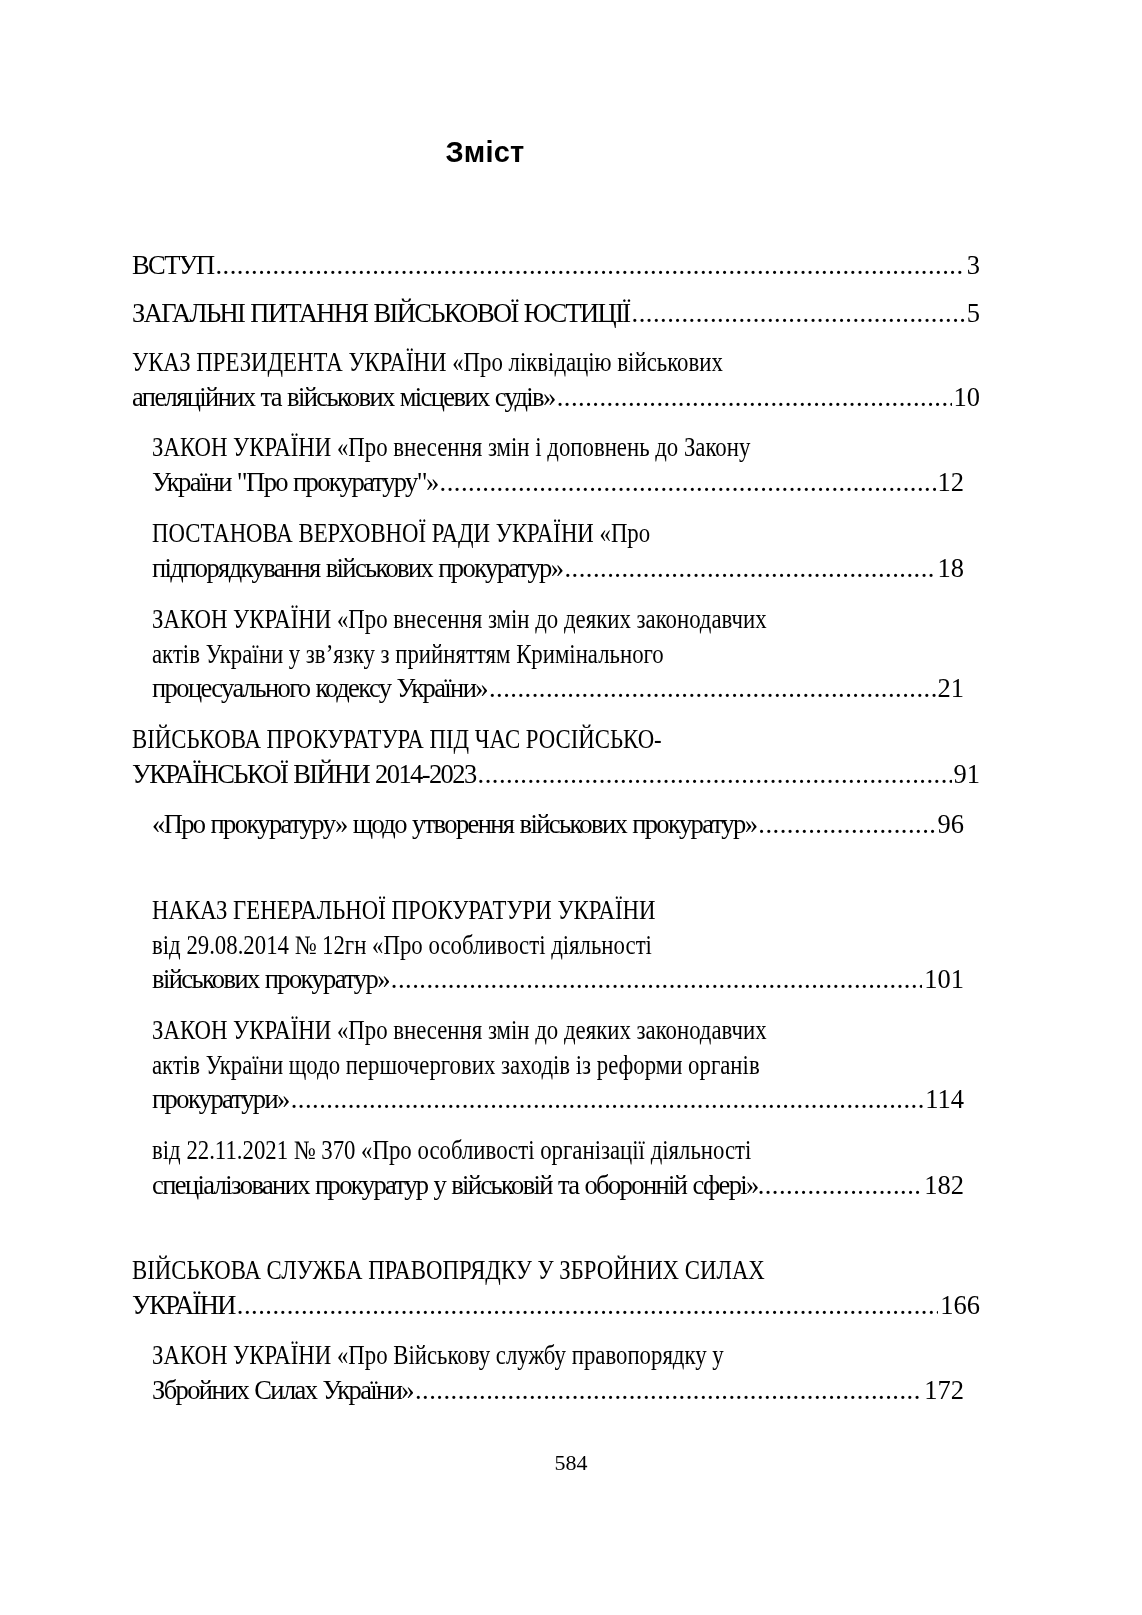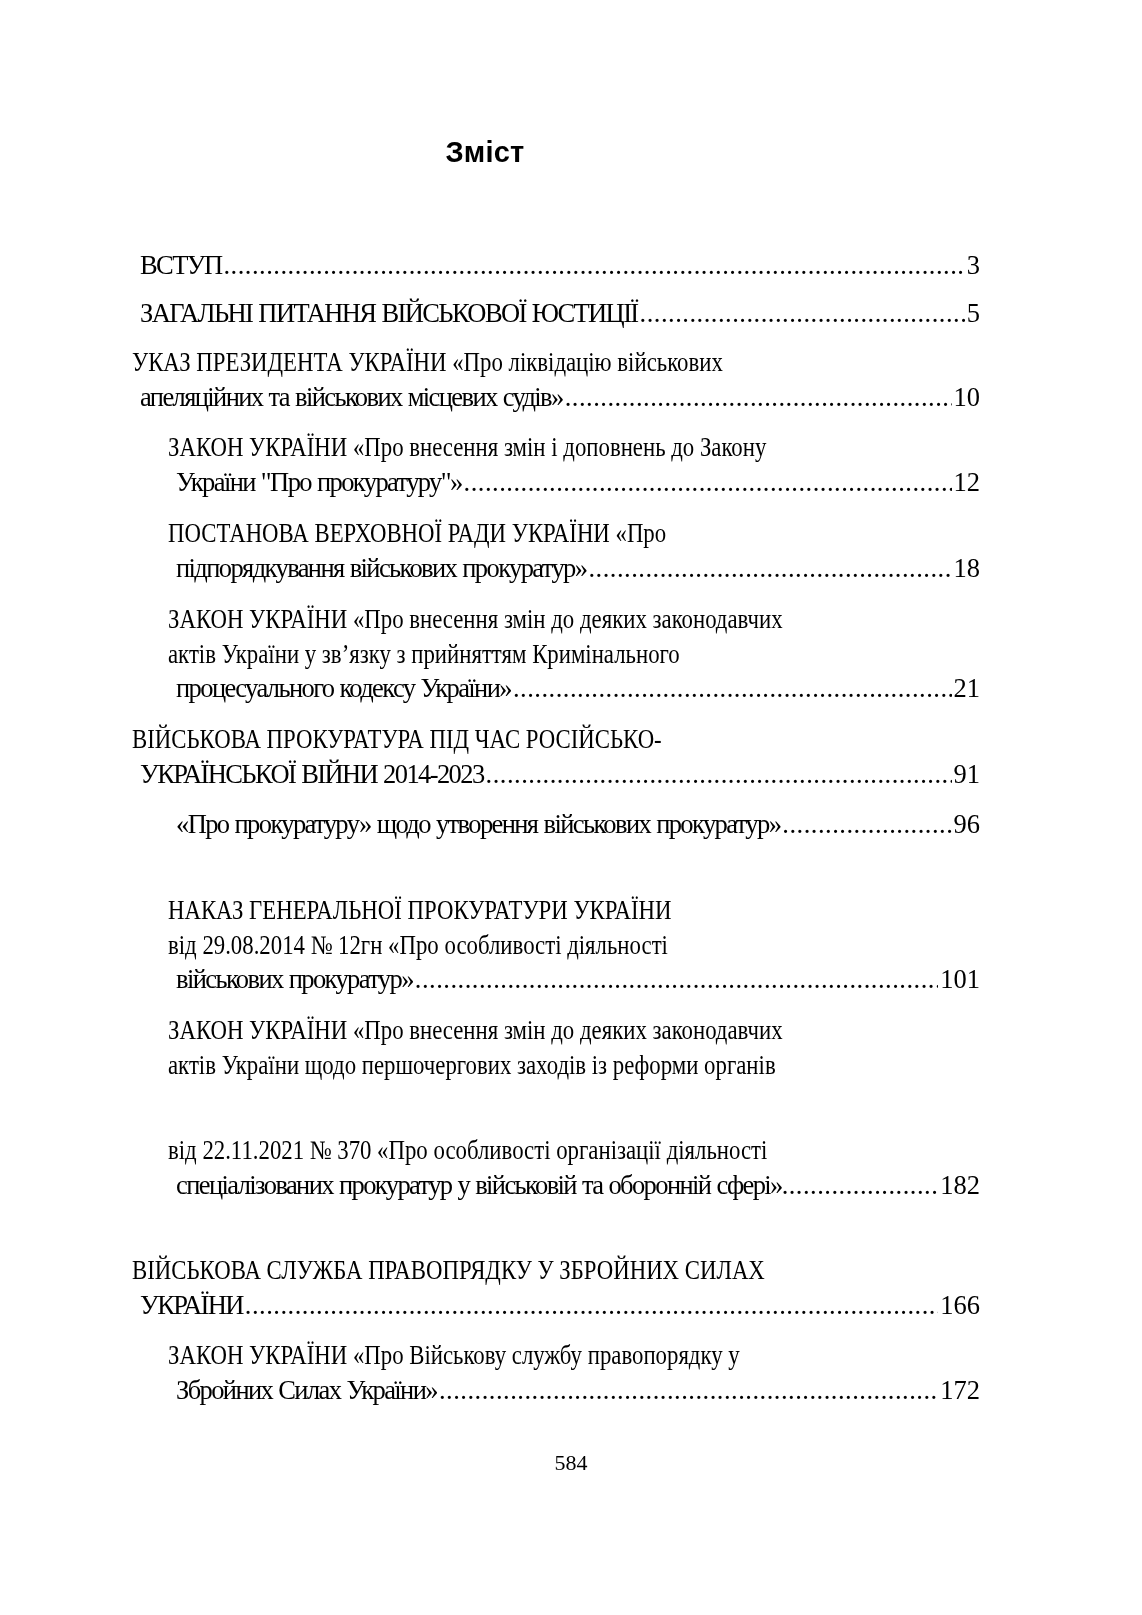--- a/index.html
+++ b/index.html
@@ -8,32 +8,32 @@
     position: absolute; left: 0; width: 934px; top: 136px; text-align: center;
     font-family: "Liberation Sans", sans-serif; font-weight: bold; font-size: 29px; letter-spacing: 0.2px; margin-left: 18px;
   }
   .toc { position: absolute; left: 0; top: 0; width: 1142px; }
   .entry {
     position: absolute; font-family: "Liberation Serif", serif; font-size: 26.5px; line-height: 34.5px;
     color: #000;
   }
   .entry .line { display: block; white-space: nowrap; overflow: hidden; }
   .entry .lastline { display: flex; align-items: baseline; white-space: nowrap; }
-  .entry .lastline .txt { flex: 0 0 auto; margin-left: 8px; }
+  .entry .lastline .txt { flex: 0 0 auto; }
   .entry .lastline .dots {
     flex: 1 1 auto; overflow: hidden; white-space: nowrap; margin: 0 2px;
     letter-spacing: 0.5px;
   }
   .entry .lastline .dots::after {
     content: "..................................................................................................................................................................................................................";
   }
   .entry .lastline .pg { flex: 0 0 auto; text-align: right; }
   .squeeze { display: inline-block; transform-origin: left center; }
   .lvl1 { left: 132px; width: 848px; }
-  .lvl2 { left: 168px; width: 812px; }
+  .lvl2 { left: 152px; width: 812px; }
   .footer-page {
     position: absolute; left: 0; width: 1142px; top: 1450px; text-align: center;
     font-family: "Liberation Serif", serif; font-size: 22px;
   }
 </style>
 </head>
 <body>
 
 <div>
   <div class="page-title">Зміст</div>
@@ -105,20 +105,25 @@
         <span class="line"><span class="squeeze" style="transform: scaleX(0.86);">від 29.08.2014  № 12гн «Про особливості діяльності</span></span>
         <span class="lastline">
           <span class="txt" style="letter-spacing: -1.6px; word-spacing: 1px;">військових прокуратур»</span>
           <span class="dots"></span>
           <span class="pg">101</span>
         </span>
       </div>
       <div class="entry lvl2" style="top: 1013px;">
         <span class="line"><span class="squeeze" style="transform: scaleX(0.86);">ЗАКОН УКРАЇНИ «Про внесення змін до деяких законодавчих</span></span>
         <span class="line"><span class="squeeze" style="transform: scaleX(0.86);">актів України щодо першочергових заходів із реформи органів</span></span>
+        <span class="lastline">
+          <span class="txt" style="letter-spacing: -1.6px; word-spacing: 1px;">прокуратури»</span>
+          <span class="dots"></span>
+          <span class="pg">114</span>
+        </span>
       </div>
       <div class="entry lvl2" style="top: 1133px;">
         <span class="line"><span class="squeeze" style="transform: scaleX(0.86);">від 22.11.2021  № 370 «Про особливості організації діяльності</span></span>
         <span class="lastline">
           <span class="txt" style="letter-spacing: -1.6px; word-spacing: 1px;">спеціалізованих прокуратур у військовій та оборонній сфері».</span>
           <span class="dots"></span>
           <span class="pg">182</span>
         </span>
       </div>
       <div class="entry lvl1" style="top: 1253px;">

